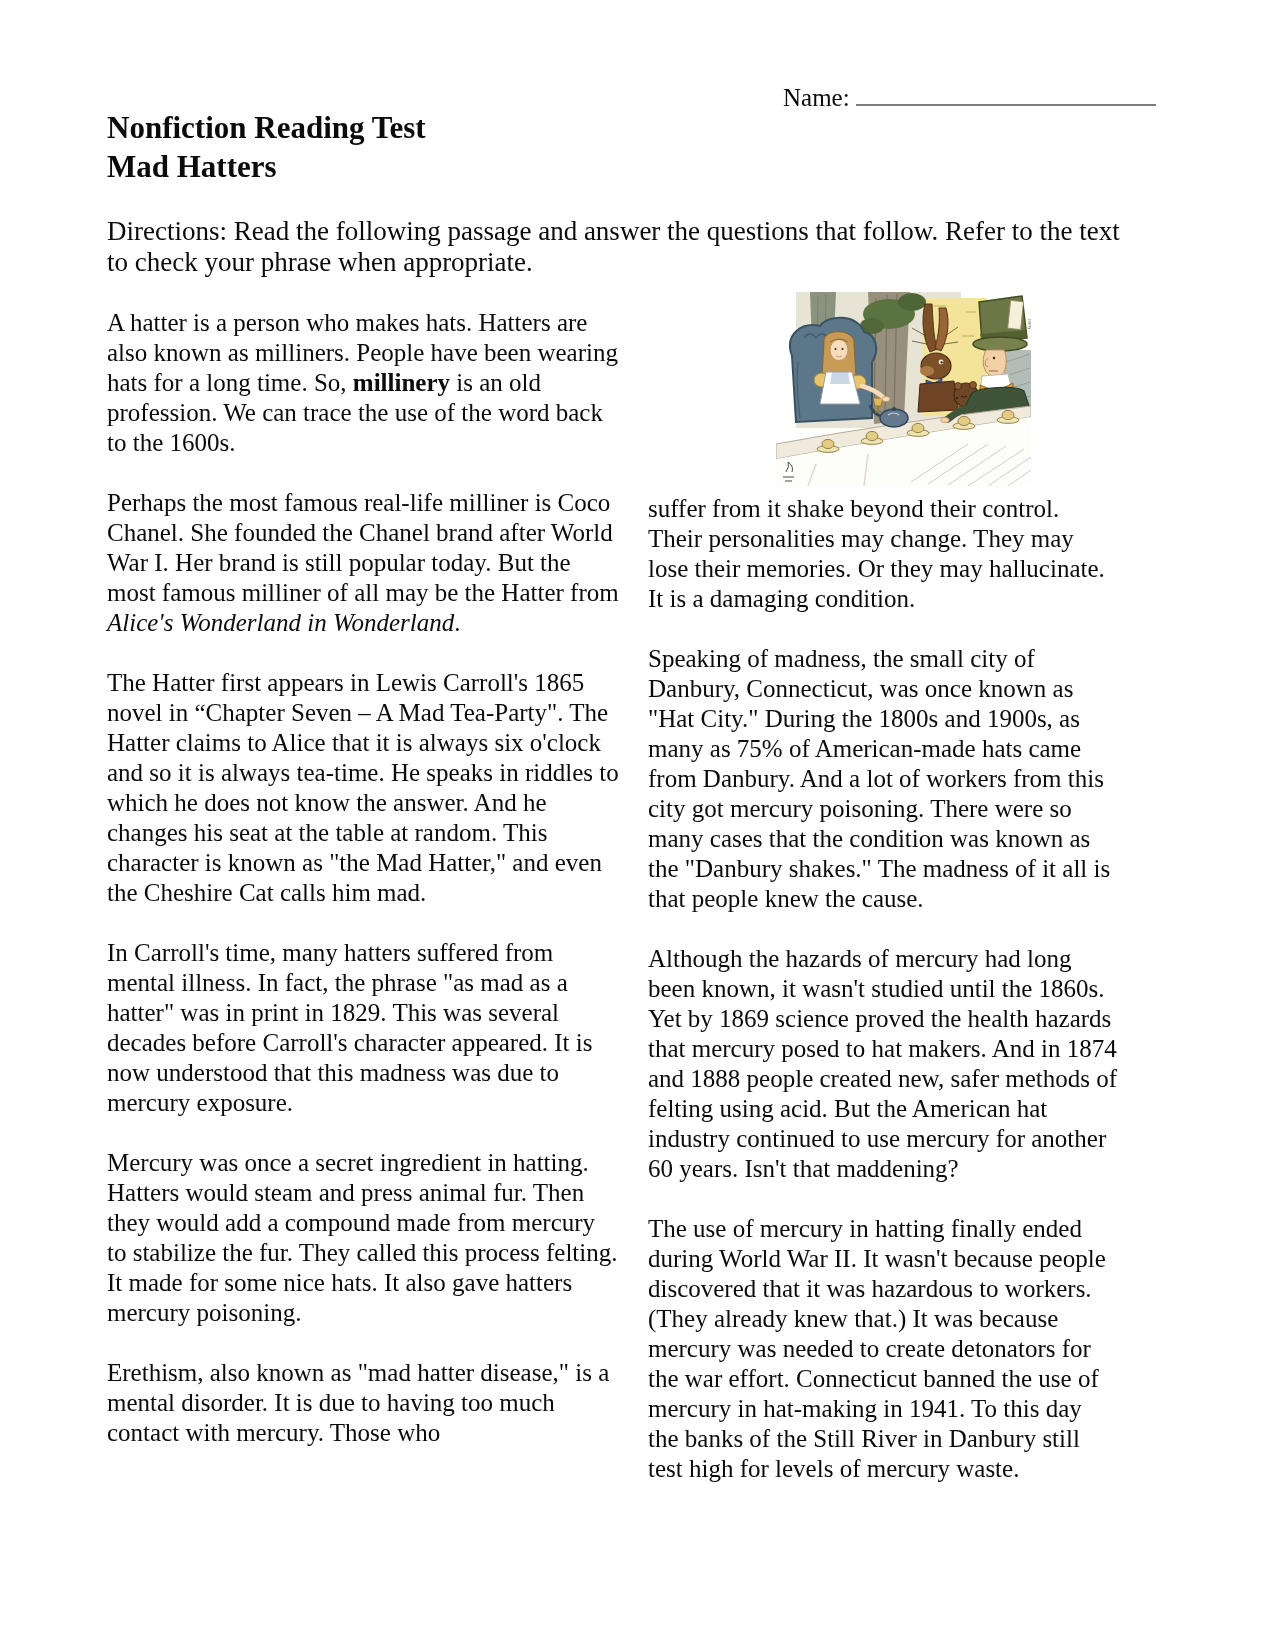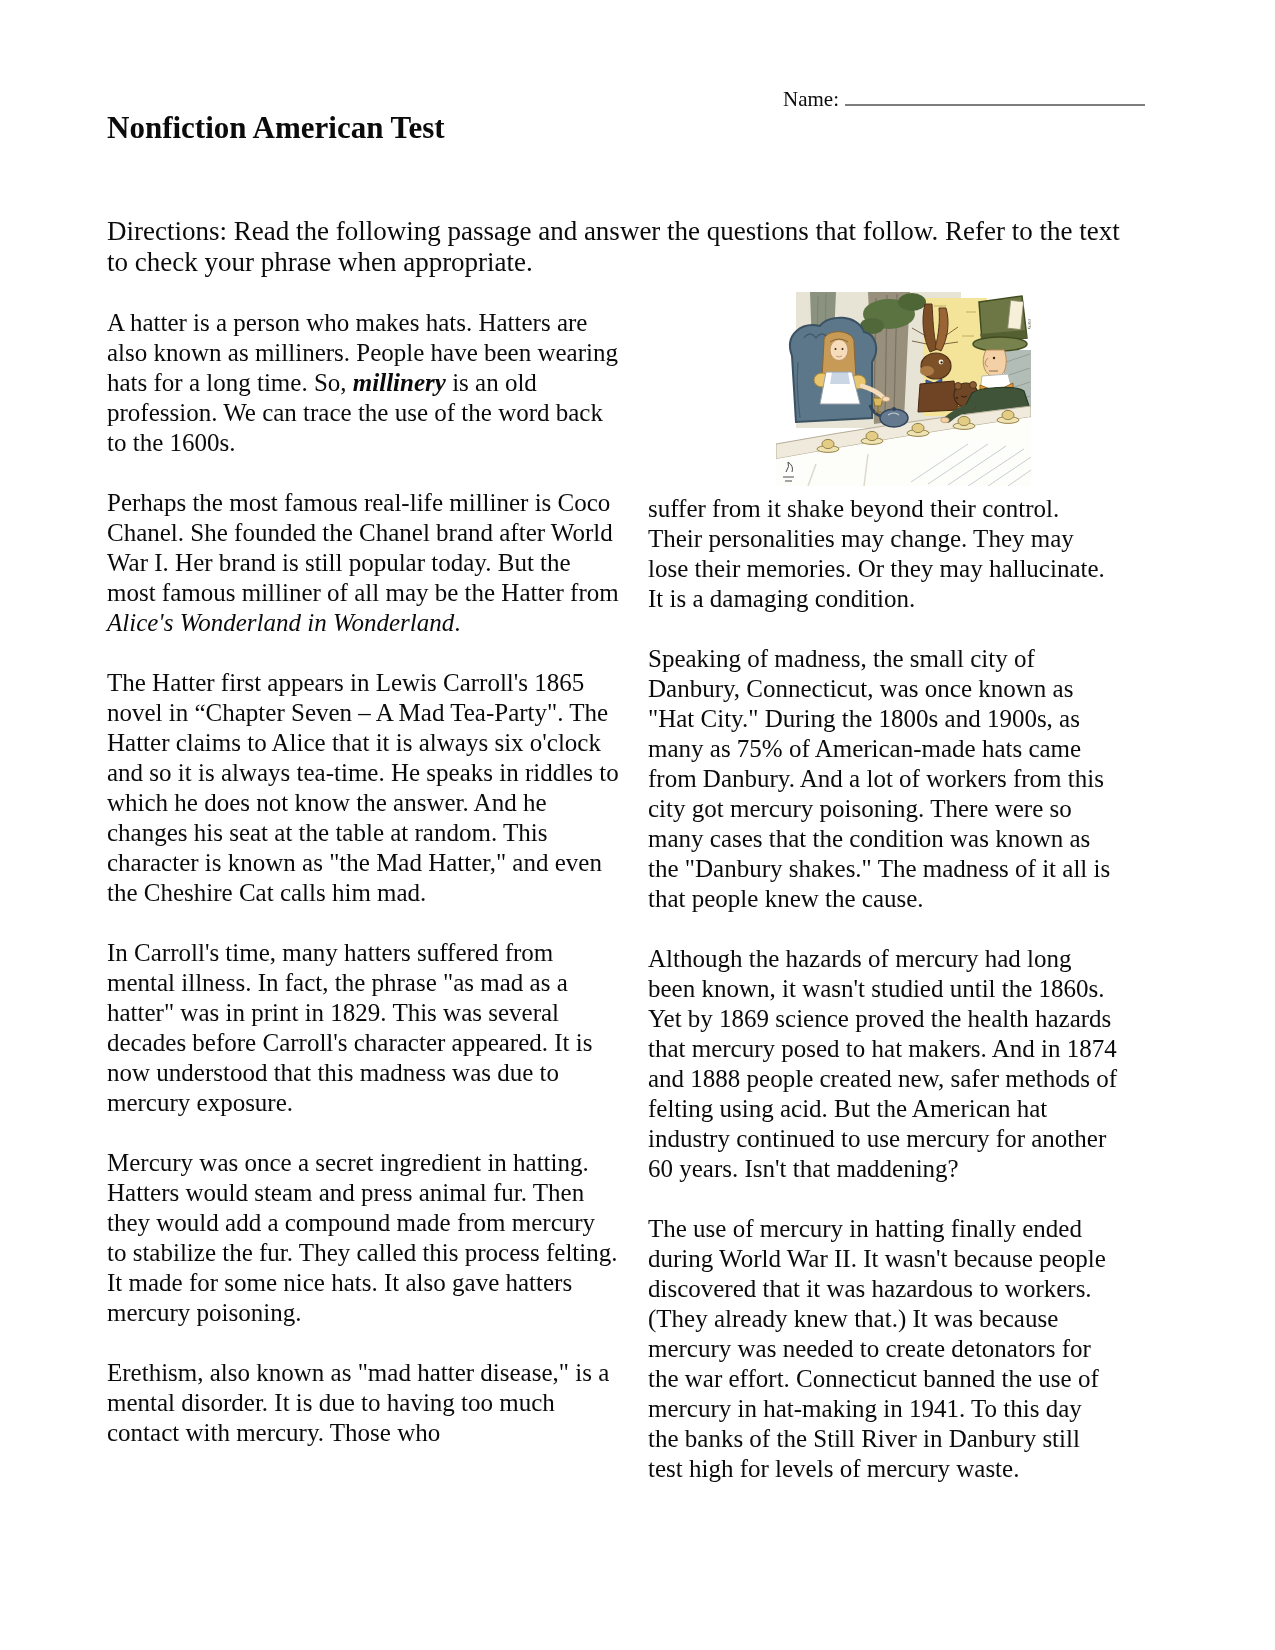--- a/index.html
+++ b/index.html
@@ -10,21 +10,21 @@
     background: #ffffff;
     font-family: "Liberation Serif", "DejaVu Serif", serif;
     color: #0b0b0b;
     overflow: hidden;
   }
   
   .name-block {
     position: absolute;
     left: 783px;
     top: 84px;
-    font-size: 21px;
+    font-size: 25px;
     white-space: nowrap;
   }
   .name-line {
     display: inline-block;
     width: 300px;
     height: 20px;
     border-bottom: 2px solid #7d7d7d;
     margin-left: 6px;
     vertical-align: baseline;
   }
@@ -57,40 +57,41 @@
   .col-left  { width: 512px; margin-right: 29px; }
   .col-right { width: 470px; }
   .col p {
     font-size: 25px;
     line-height: 30px;
     margin: 0 0 30px 0;
     text-align: left;
   }
   .col-left .paras p:first-child { margin-top: 16px; }
   .seg-italic { font-style: italic; }
-  .seg-bold-italic { font-style: italic; font-weight: bold; }
+  .seg-bold-italic { font-weight: bold; }
   
   .illustration {
     width: 255px;
     height: 194px;
     margin: 0 0 8px 128px;
   }
   .illustration svg { display: block; }
 </style>
 </head>
 <body>
 
 <div class="page">
 
   <div class="name-block">
     <span>Name:</span><span class="name-line"></span>
   </div>
 
   <div class="title-block">
-    <div>Nonfiction American Test</div>
+    <div>Nonfiction Reading Test</div>
+    <div>Mad Hatters</div>
   </div>
 
   <div class="directions">
     <span class="dlabel">Directions:</span><span> Read the following passage and answer the questions that follow. Refer to the text to check your phrase when appropriate.</span>
   </div>
 
   <div class="columns">
 
     <div class="col col-left">
       <div class="paras">

